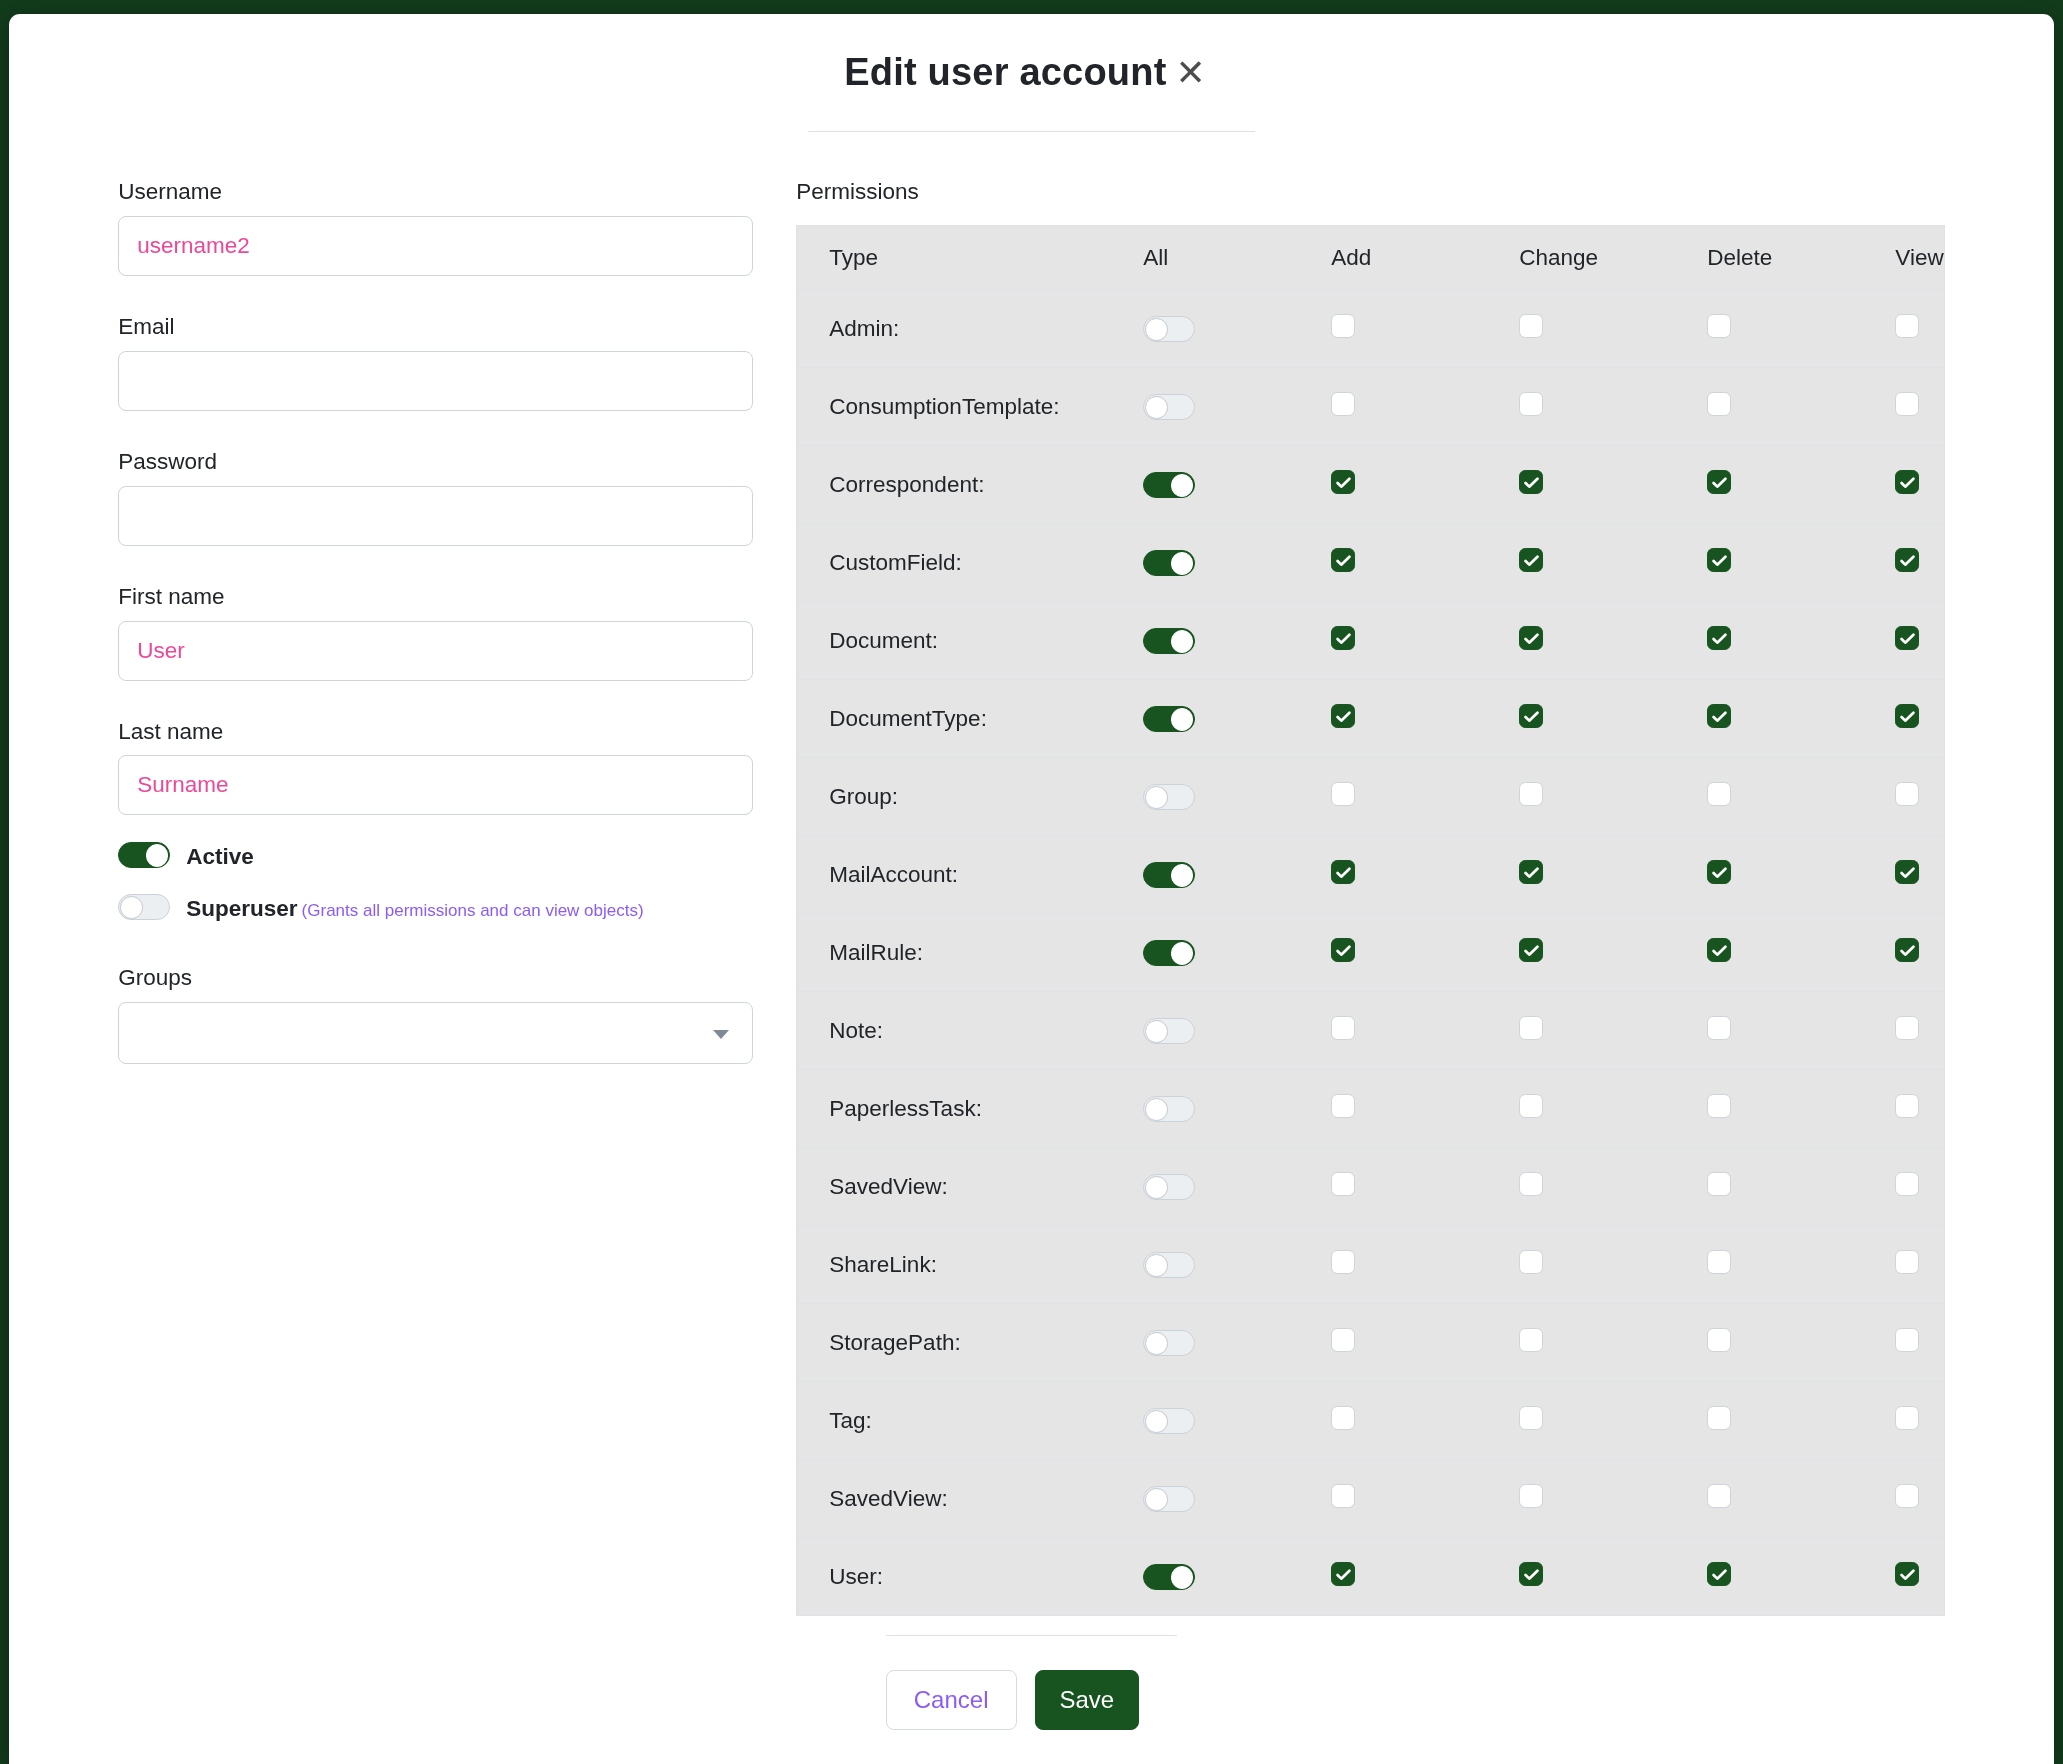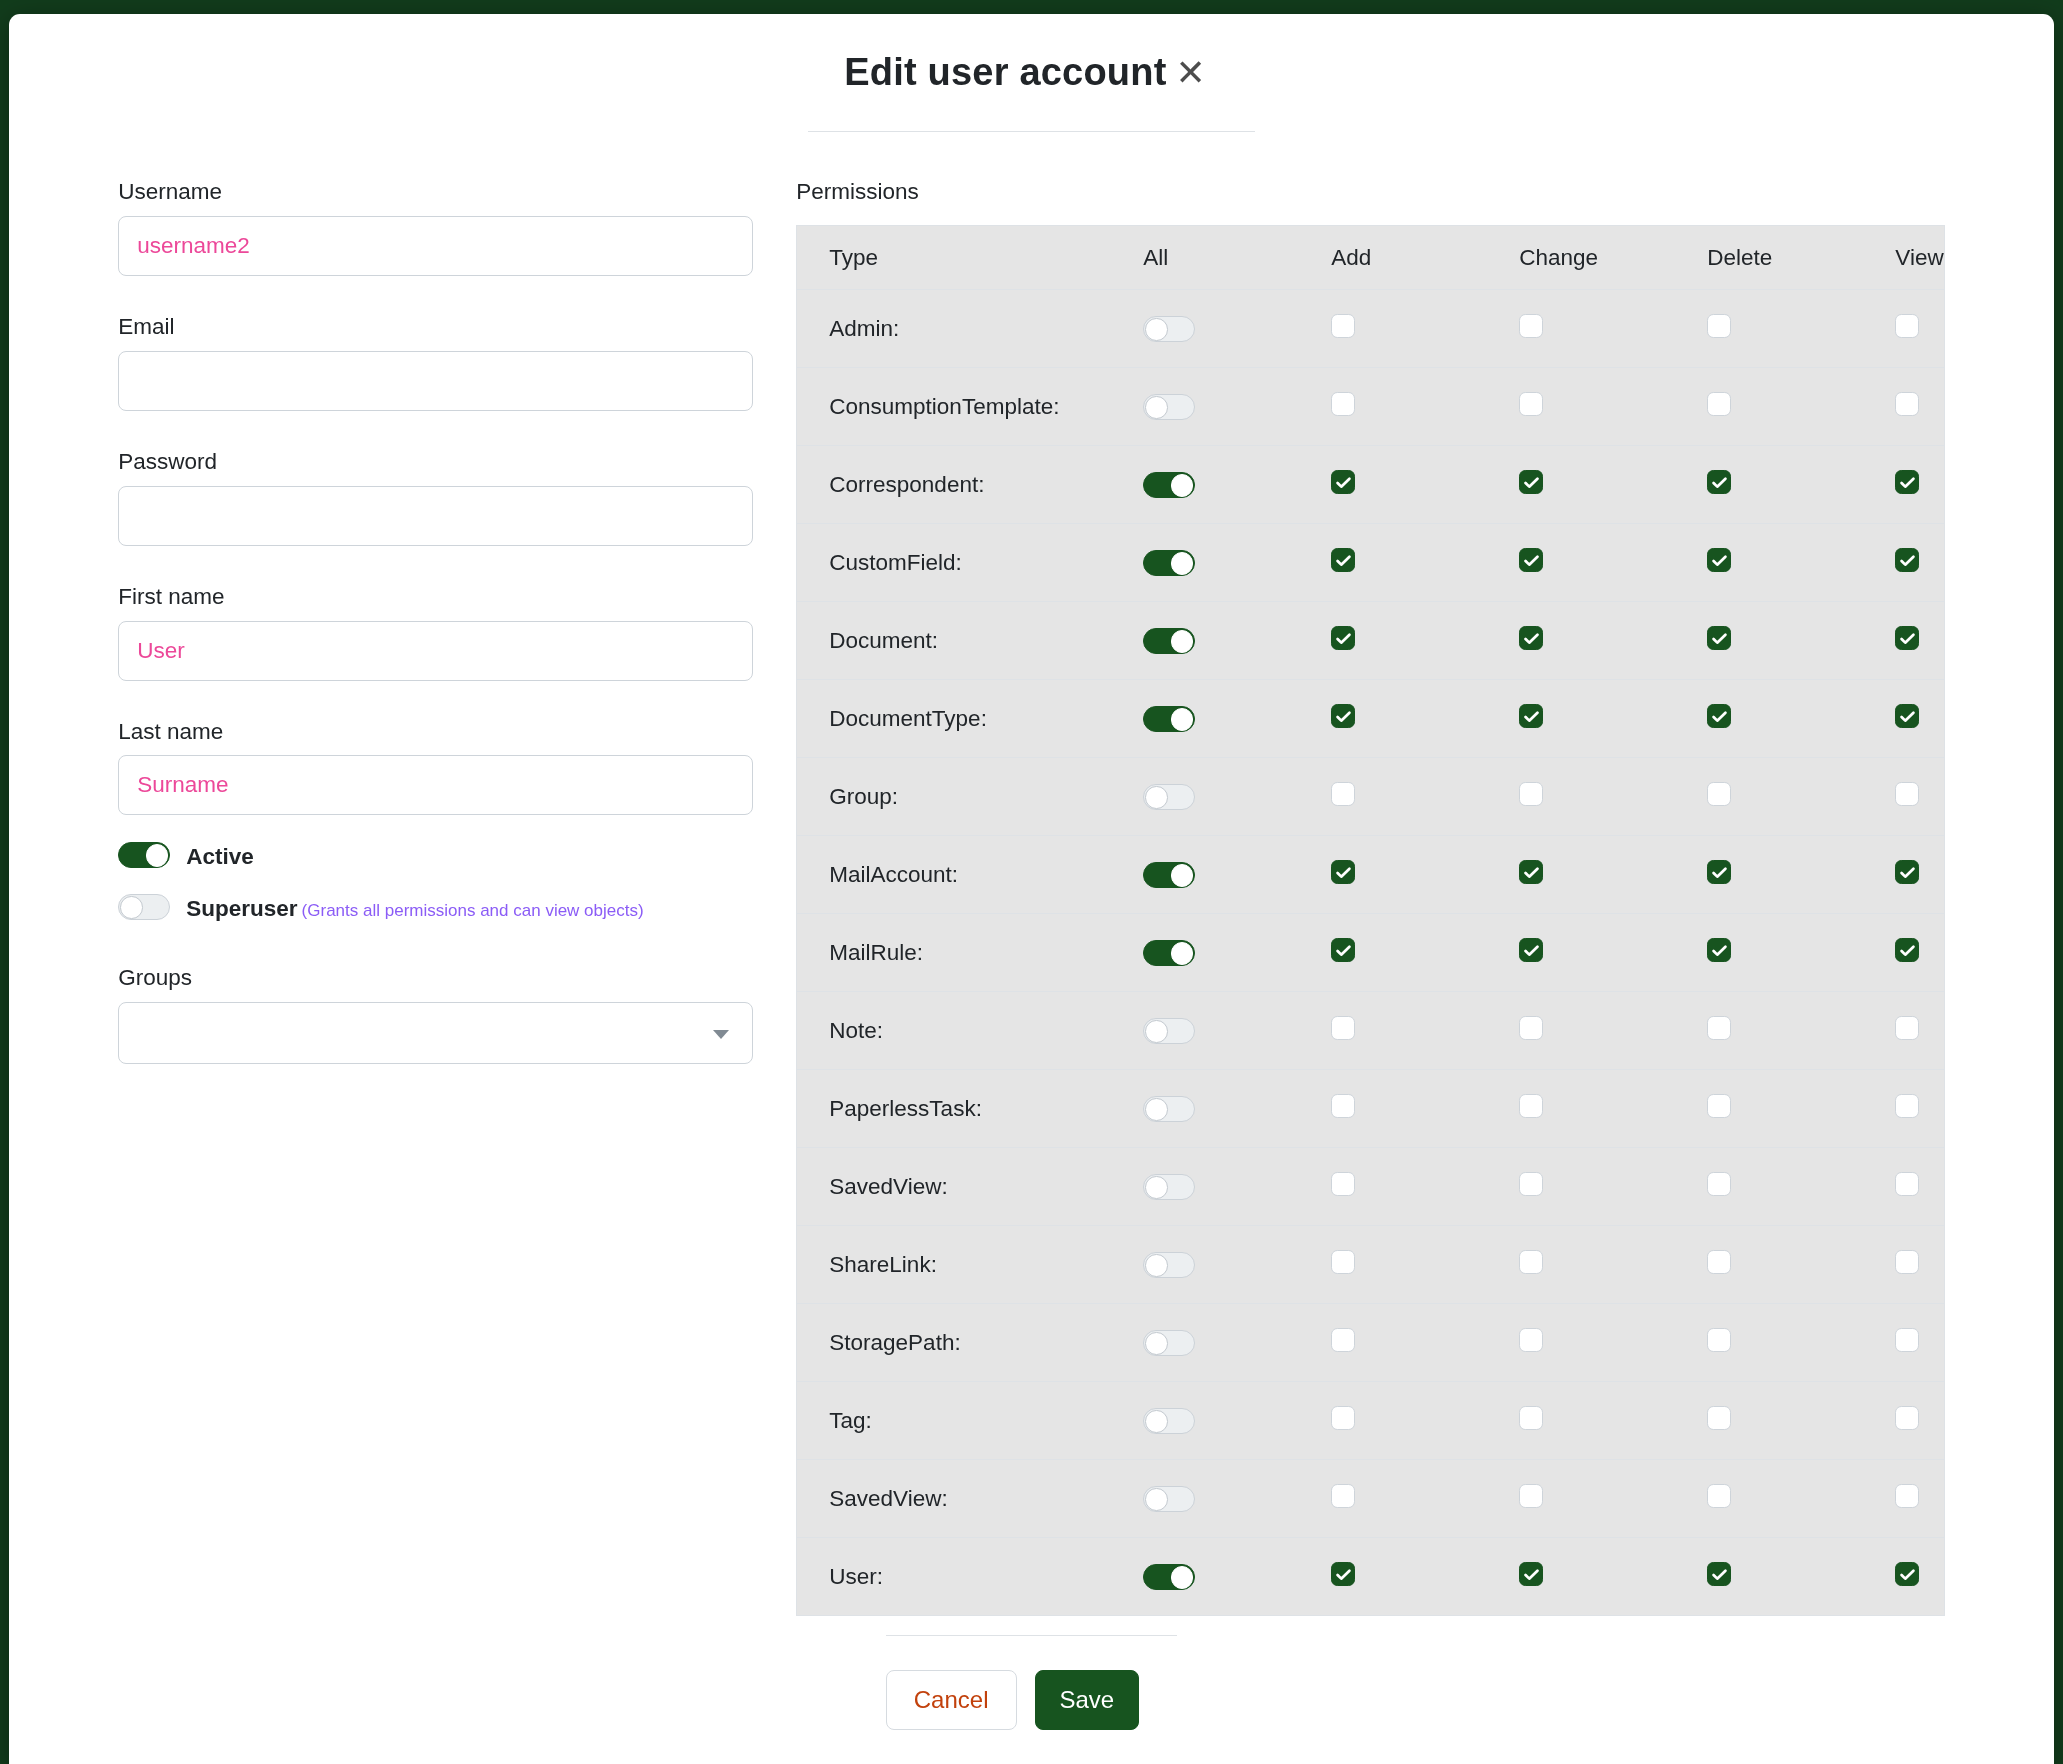--- a/index.html
+++ b/index.html
@@ -103,21 +103,21 @@
   .modal-footer{
     flex:0 0 128px;height:128px;border-top:0.9px solid #dee2e6;
     display:flex;align-items:center;justify-content:flex-end;
     padding-right:38px;gap:18px;
   }
   .btn{
     height:60px;border-radius:8px;font-size:24px;cursor:pointer;
     font-family:"Liberation Sans", sans-serif;
   }
   .btn-cancel{
-    background:#fff;border:0.9px solid #d6dbe0;color:#c2410c;padding:4px 27px;
+    background:#fff;border:0.9px solid #d6dbe0;color:#8b5cf6;padding:4px 27px;
   }
   .btn-save{
     background:#17541f;border:0.9px solid #17541f;color:#fff;padding:0 24px;
   }
 </style>
 </head>
 <body>
 
 <div class="modal">
 

